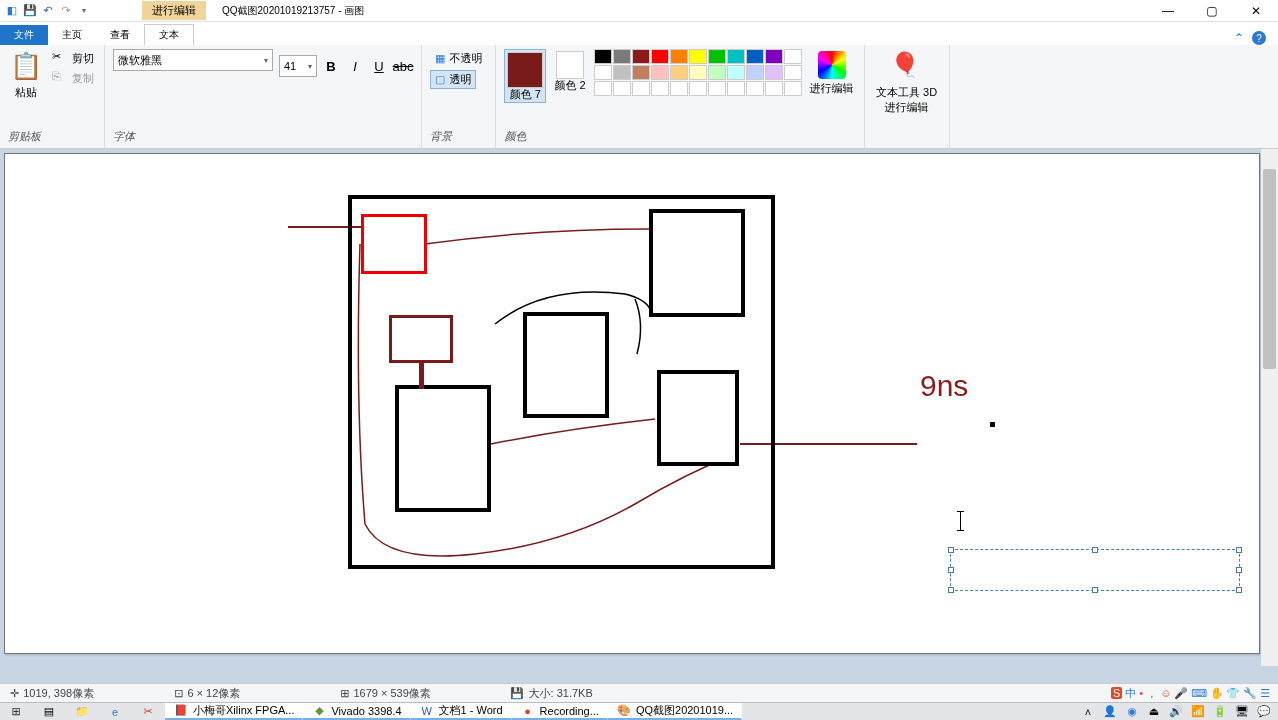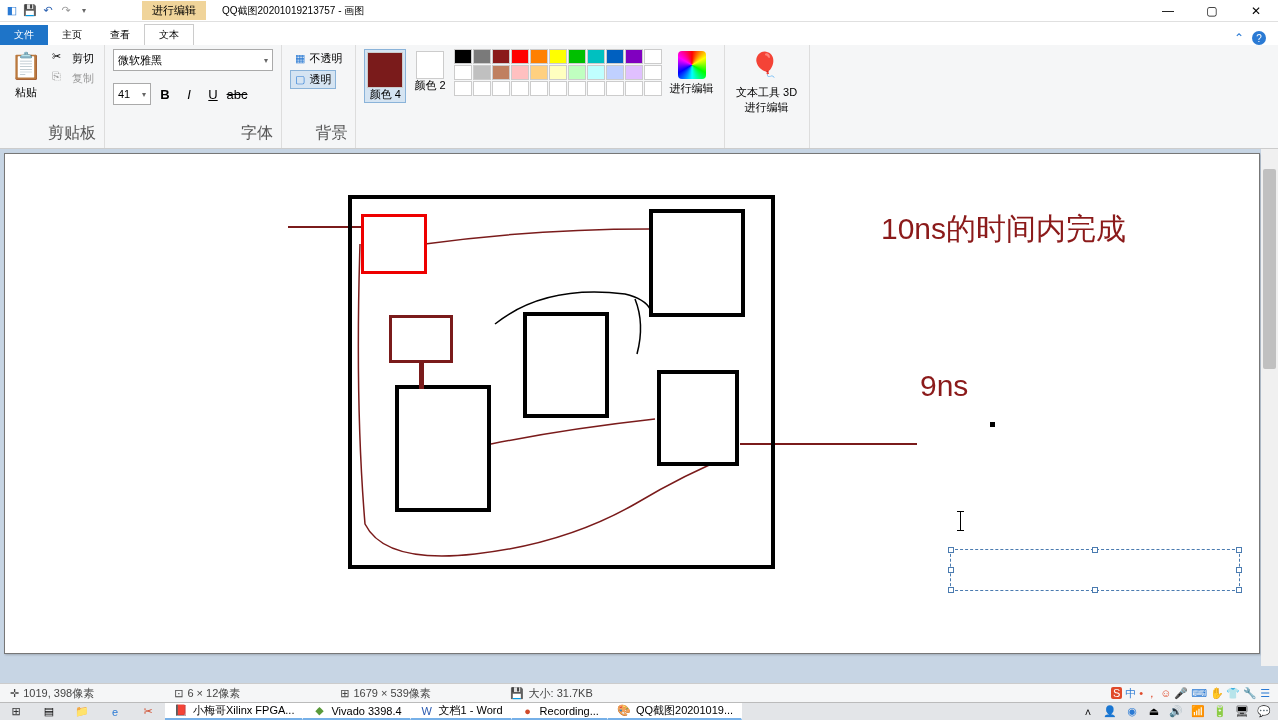--- a/index.html
+++ b/index.html
@@ -18,21 +18,21 @@
 .ribbon-tabs { height: 23px; display: flex; align-items: flex-end; background: #fff; }
 .ribbon-tab { padding: 3px 14px; font-size: 10px; cursor: pointer; }
 .ribbon-tab.file { background: #1e74c8; color: #fff; }
 .ribbon-tab.active { background: #fff; border: 1px solid #ccc; border-bottom: none; }
 .ribbon-help { margin-left: auto; display: flex; gap: 8px; padding-right: 12px; align-items: center; font-size: 12px; color: #666; }
 
 
 .ribbon { height: 104px; background: #f5f6f7; border-bottom: 1px solid #ccc; display: flex; }
 .ribbon-group { display: flex; flex-direction: column; border-right: 1px solid #ddd; padding: 4px 8px 2px; }
 .ribbon-group-content { flex: 1; display: flex; align-items: flex-start; gap: 6px; }
-.ribbon-group-label { font-size: 16px; color: #555; text-align: right; padding: 2px 0; }
+.ribbon-group-label { font-size: 11px; color: #555; text-align: left; padding: 2px 0; font-style: italic; }
 
 .big-btn { display: flex; flex-direction: column; align-items: center; gap: 2px; padding: 2px; }
 .big-btn .icon { width: 32px; height: 32px; }
 .big-btn .lbl { font-size: 11px; text-align: center; }
 .small-btn-col { display: flex; flex-direction: column; gap: 2px; }
 .small-btn { display: flex; align-items: center; gap: 4px; font-size: 11px; padding: 1px 2px; }
 .small-btn .icon { width: 16px; height: 16px; }
 
 .font-combo { width: 160px; height: 22px; border: 1px solid #aaa; background: #fff; font-size: 11px; padding: 0 4px; display: flex; align-items: center; justify-content: space-between; }
 .size-row { display: flex; align-items: center; gap: 4px; margin-top: 6px; }
@@ -142,21 +142,21 @@
         <div class="small-btn" style="color:#999">
           <span class="icon">⎘</span>
           <span>复制</span>
         </div>
       </div>
     </div>
     <div class="ribbon-group-label">剪贴板</div>
   </div>
 
   <div class="ribbon-group">
-    <div class="ribbon-group-content" style="flex-direction:column">
+    <div class="ribbon-group-content" style="flex-direction:row">
       <div class="font-combo">
         <span>微软雅黑</span>
         <span class="dropdown-arrow">▾</span>
       </div>
       <div class="size-row">
         <div class="size-combo">
           <span>41</span>
           <span class="dropdown-arrow">▾</span>
         </div>
         <div class="fmt-btn">
@@ -187,21 +187,21 @@
         <span>透明</span>
       </div>
     </div>
     <div class="ribbon-group-label">背景</div>
   </div>
 
   <div class="ribbon-group">
     <div class="ribbon-group-content">
       <div class="color-wrap" style="border:1px solid #8ab3d9;background:#d5e4f2;padding:2px">
         <span class="color-swatch" style="background:#7a1b1b"></span>
-        <span class="lbl">颜色 4</span>
+        <span class="lbl">颜色 7</span>
       </div>
       <div class="color-wrap" style="padding:2px">
         <span class="color-swatch" style="background:#fff;width:28px;height:28px"></span>
         <span class="lbl">颜色 2</span>
       </div>
       <div class="palette" id="palette">
           <div class="palette-row">
             <div class="palette-cell" style="background: rgb(0, 0, 0);"></div>
             <div class="palette-cell" style="background: rgb(122, 122, 122);"></div>
             <div class="palette-cell" style="background: rgb(139, 26, 26);"></div>
@@ -239,20 +239,21 @@
             <div class="palette-cell" style="background: rgb(255, 255, 255);"></div>
             <div class="palette-cell" style="background: rgb(255, 255, 255);"></div>
             <div class="palette-cell" style="background: rgb(255, 255, 255);"></div>
           </div>
         </div>
       <div class="big-btn">
         <div class="icon" style="background:conic-gradient(red,yellow,lime,cyan,blue,magenta,red);border-radius:4px;width:28px;height:28px"></div>
         <div class="lbl">进行编辑</div>
       </div>
     </div>
+    <div class="ribbon-group-label">颜色</div>
   </div>
 
   <div class="ribbon-group">
     <div class="ribbon-group-content">
       <div class="big-btn" style="max-width:68px">
         <div class="icon" style="font-size:24px">🎈</div>
         <div class="lbl">文本工具 3D 进行编辑</div>
       </div>
     </div>
     <div class="ribbon-group-label"></div>
@@ -271,21 +272,20 @@
       <path d="M 735 290 L 912 290" stroke="#7a1b1b" stroke-width="2" fill="none"></path>
     </svg>
     <div class="draw-outer"></div>
     <div class="draw-red-rect"></div>
     <div class="draw-box1"></div>
     <div class="draw-box2"></div>
     <div class="draw-box3"></div>
     <div class="draw-box4"></div>
     <div class="draw-small"></div>
     <div class="draw-stem"></div>
-    <div class="canvas-text1">10ns的时间内完成</div>
     <div class="canvas-text2">9ns</div>
     <div class="canvas-dot"></div>
     <div class="text-cursor"></div>
     <div class="text-sel">
       <div class="handle" style="left:-3px;top:-3px"></div>
       <div class="handle" style="left:50%;top:-3px;margin-left:-3px"></div>
       <div class="handle" style="right:-3px;top:-3px"></div>
       <div class="handle" style="left:-3px;top:50%;margin-top:-3px"></div>
       <div class="handle" style="right:-3px;top:50%;margin-top:-3px"></div>
       <div class="handle" style="left:-3px;bottom:-3px"></div>

